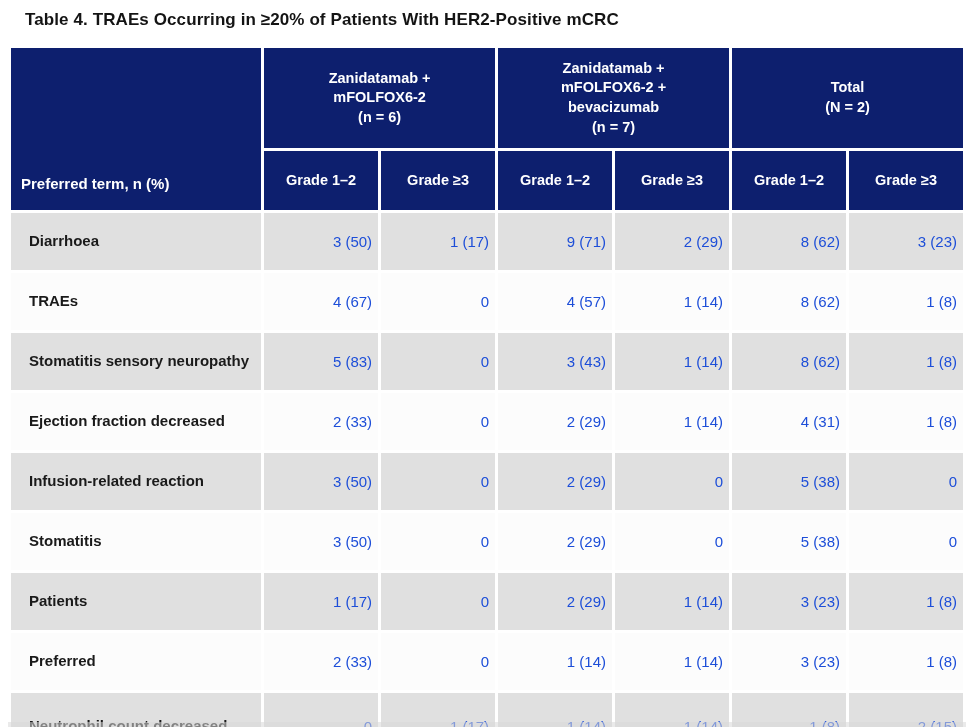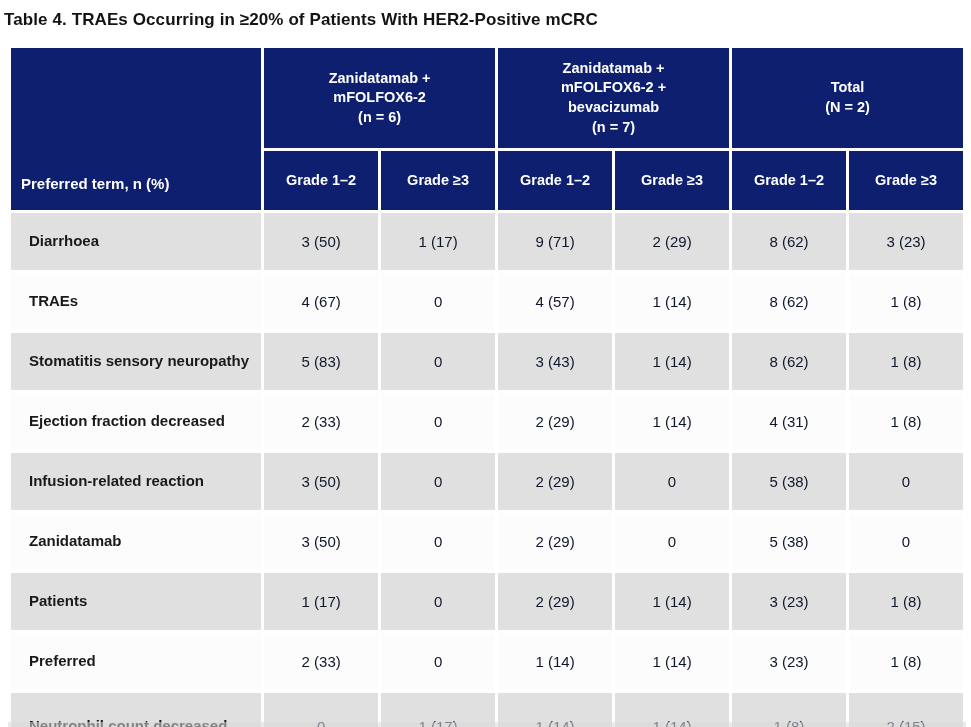--- a/index.html
+++ b/index.html
@@ -10,21 +10,21 @@
   }
   .page {
     position: relative;
     width: 971px;
     height: 727px;
     background: #ffffff;
     overflow: hidden;
   }
   .doc-title {
     position: absolute;
-    left: 4px;
+    left: 25px;
     top: 10px;
     font-size: 17px;
     font-weight: bold;
     color: #141414;
     letter-spacing: 0.1px;
     white-space: nowrap;
   }
   .table-wrap {
     position: absolute;
     left: 8px;
@@ -80,22 +80,22 @@
     background: #fcfcfc;
   }
   td.term {
     font-weight: bold;
     text-align: left;
     color: #1a1a1a;
     padding-left: 18px;
     line-height: 1.25;
   }
   td.val {
-    text-align: center;
-    color: #0f172a;
+    text-align: right;
+    color: #1d4ed8;
   }
   
   .cut-strip {
     position: absolute;
     left: 8px;
     right: 5px;
     top: 722px;
     height: 5px;
     background: #d9d9d9;
     opacity: 0.55;
@@ -183,21 +183,21 @@
         <tr class="data-row shade">
           <td class="term">Infusion-related reaction</td>
           <td class="val">3 (50)</td>
           <td class="val">0</td>
           <td class="val">2 (29)</td>
           <td class="val">0</td>
           <td class="val">5 (38)</td>
           <td class="val">0</td>
         </tr>
         <tr class="data-row plain">
-          <td class="term">Zanidatamab</td>
+          <td class="term">Stomatitis</td>
           <td class="val">3 (50)</td>
           <td class="val">0</td>
           <td class="val">2 (29)</td>
           <td class="val">0</td>
           <td class="val">5 (38)</td>
           <td class="val">0</td>
         </tr>
         <tr class="data-row shade">
           <td class="term">Patients</td>
           <td class="val">1 (17)</td>

